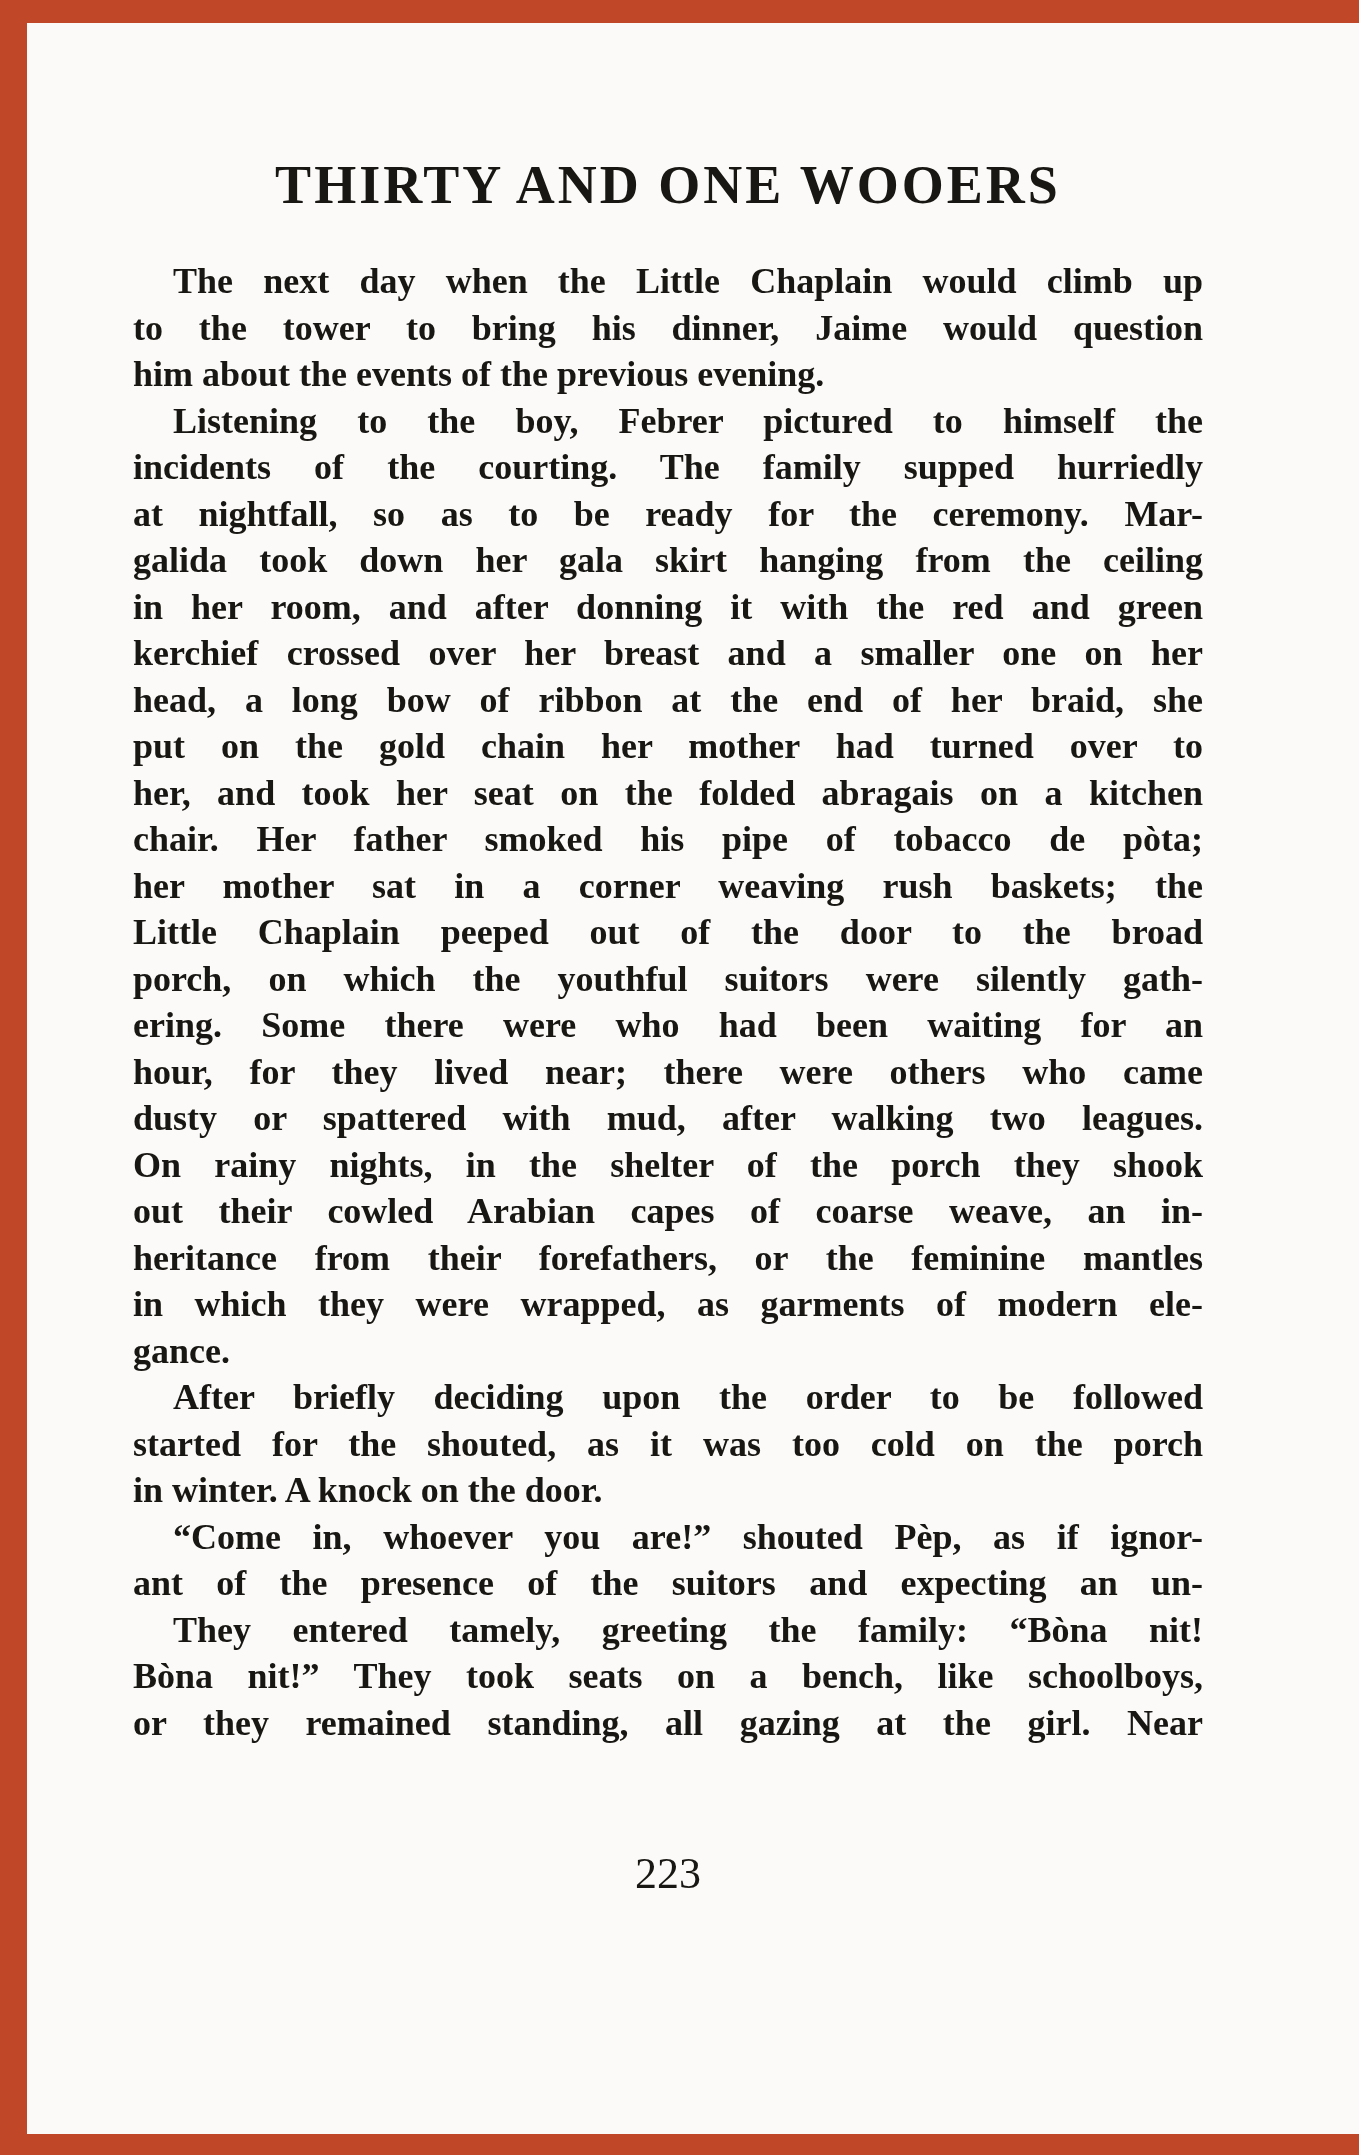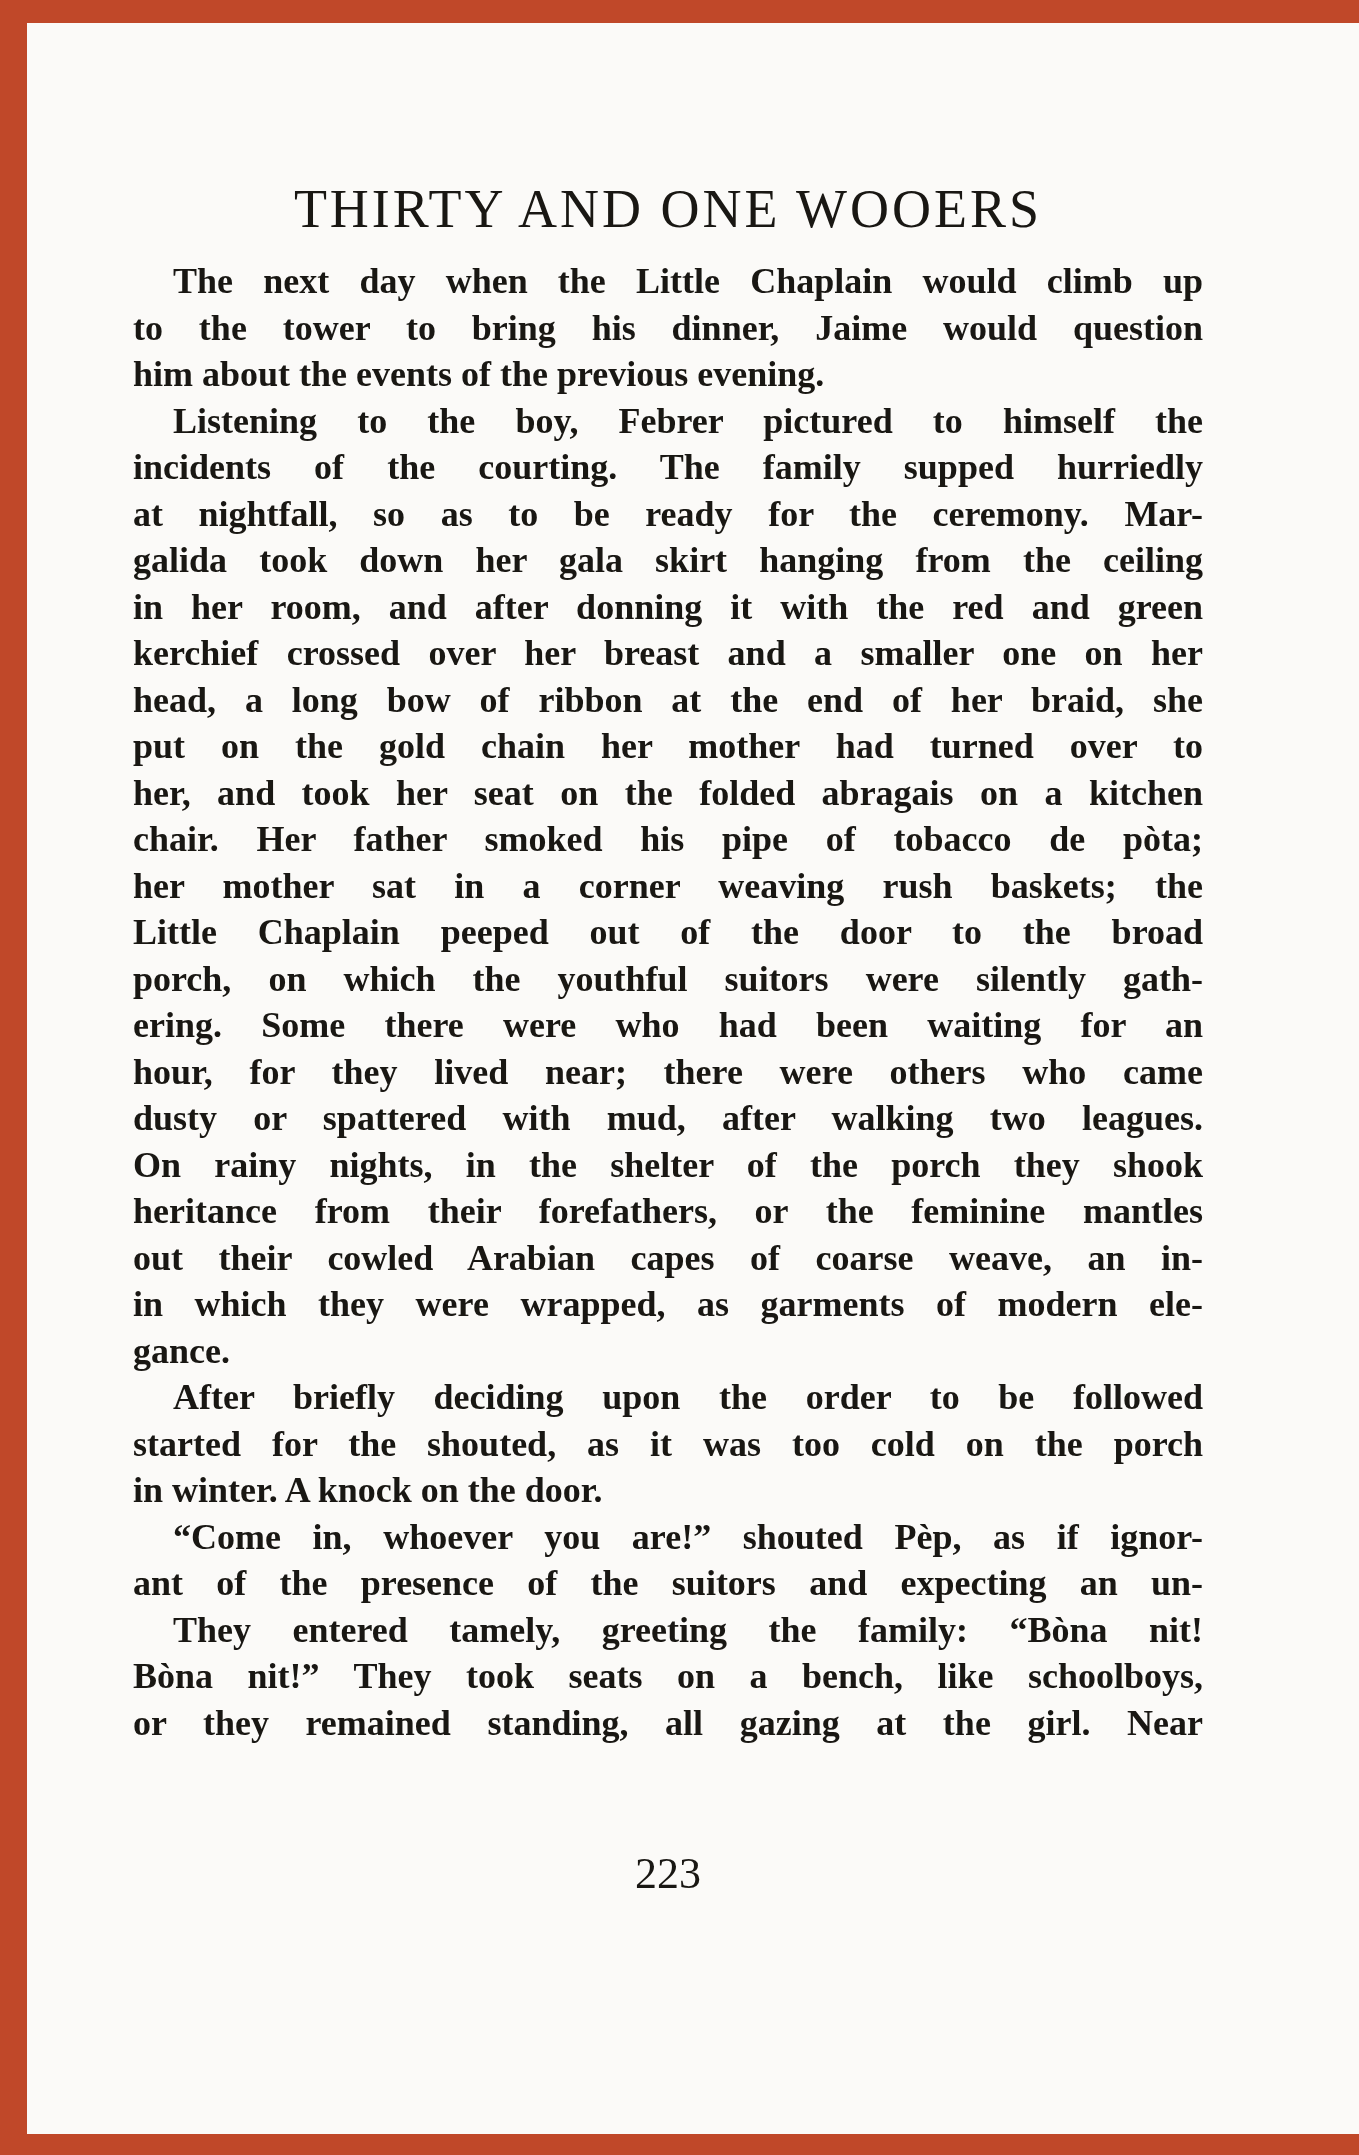--- a/index.html
+++ b/index.html
@@ -11,24 +11,24 @@
     overflow: hidden;
     font-family: "Liberation Serif", "DejaVu Serif", serif;
     color: var(--ink, #191713);
   }
   .edge { position: absolute; background: var(--edge, #c04829); }
   .edge-top    { left: 0; top: 0;    width: 100%; height: 23px; }
   .edge-left   { left: 0; top: 0;    width: 27px; height: 100%; }
   .edge-bottom { left: 0; bottom: 0; width: 100%; height: 21px; }
   .title {
     position: absolute;
-    left: 133px; top: 178px; width: 1070px;
+    left: 133px; top: 154px; width: 1070px;
     margin: 0;
     font-size: 54px;
-    font-weight: normal;
+    font-weight: bold;
     letter-spacing: 3px;
     text-align: center;
     white-space: nowrap;
   }
   .text-block {
     position: absolute;
     left: 133px; top: 258px; width: 1070px;
     font-size: 36px;
     line-height: 46.5px;
     font-weight: bold;
@@ -68,22 +68,22 @@
       <div class="line flush">put on the gold chain her mother had turned over to</div>
       <div class="line flush">her, and took her seat on the folded abragais on a kitchen</div>
       <div class="line flush">chair.  Her father smoked his pipe of tobacco de pòta;</div>
       <div class="line flush">her mother sat in a corner weaving rush baskets; the</div>
       <div class="line flush">Little Chaplain peeped out of the door to the broad</div>
       <div class="line flush">porch, on which the youthful suitors were silently gath-</div>
       <div class="line flush">ering.  Some there were who had been waiting for an</div>
       <div class="line flush">hour, for they lived near; there were others who came</div>
       <div class="line flush">dusty or spattered with mud, after walking two leagues.</div>
       <div class="line flush">On rainy nights, in the shelter of the porch they shook</div>
+      <div class="line flush">out their cowled Arabian capes of coarse weave, an in-</div>
       <div class="line flush">heritance from their forefathers, or the feminine mantles</div>
-      <div class="line flush">out their cowled Arabian capes of coarse weave, an in-</div>
       <div class="line flush">in which they were wrapped, as garments of modern ele-</div>
       <div class="line end">gance.</div>
       <div class="line indent flush">After briefly deciding upon the order to be followed</div>
       <div class="line flush">started for the shouted, as it was too cold on the porch</div>
       <div class="line end">in winter.  A knock on the door.</div>
       <div class="line indent flush">“Come in, whoever you are!” shouted Pèp, as if ignor-</div>
       <div class="line flush">ant of the presence of the suitors and expecting an un-</div>
       <div class="line indent flush">They entered tamely, greeting the family: “Bòna nit!</div>
       <div class="line flush">Bòna nit!”  They took seats on a bench, like schoolboys,</div>
       <div class="line flush">or they remained standing, all gazing at the girl.  Near</div>

